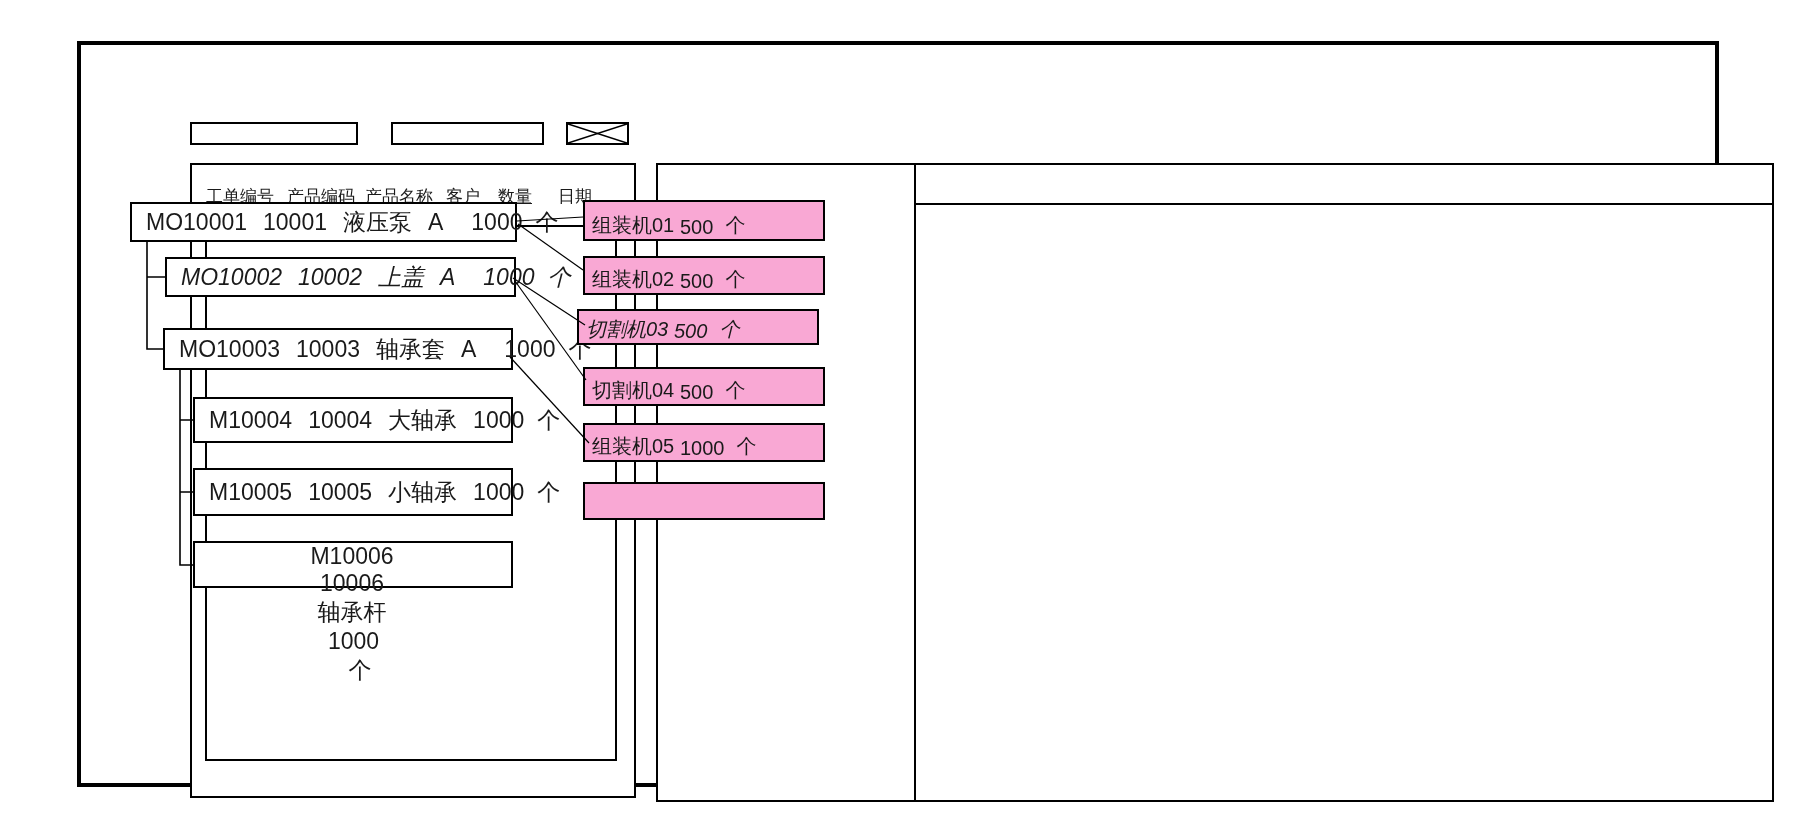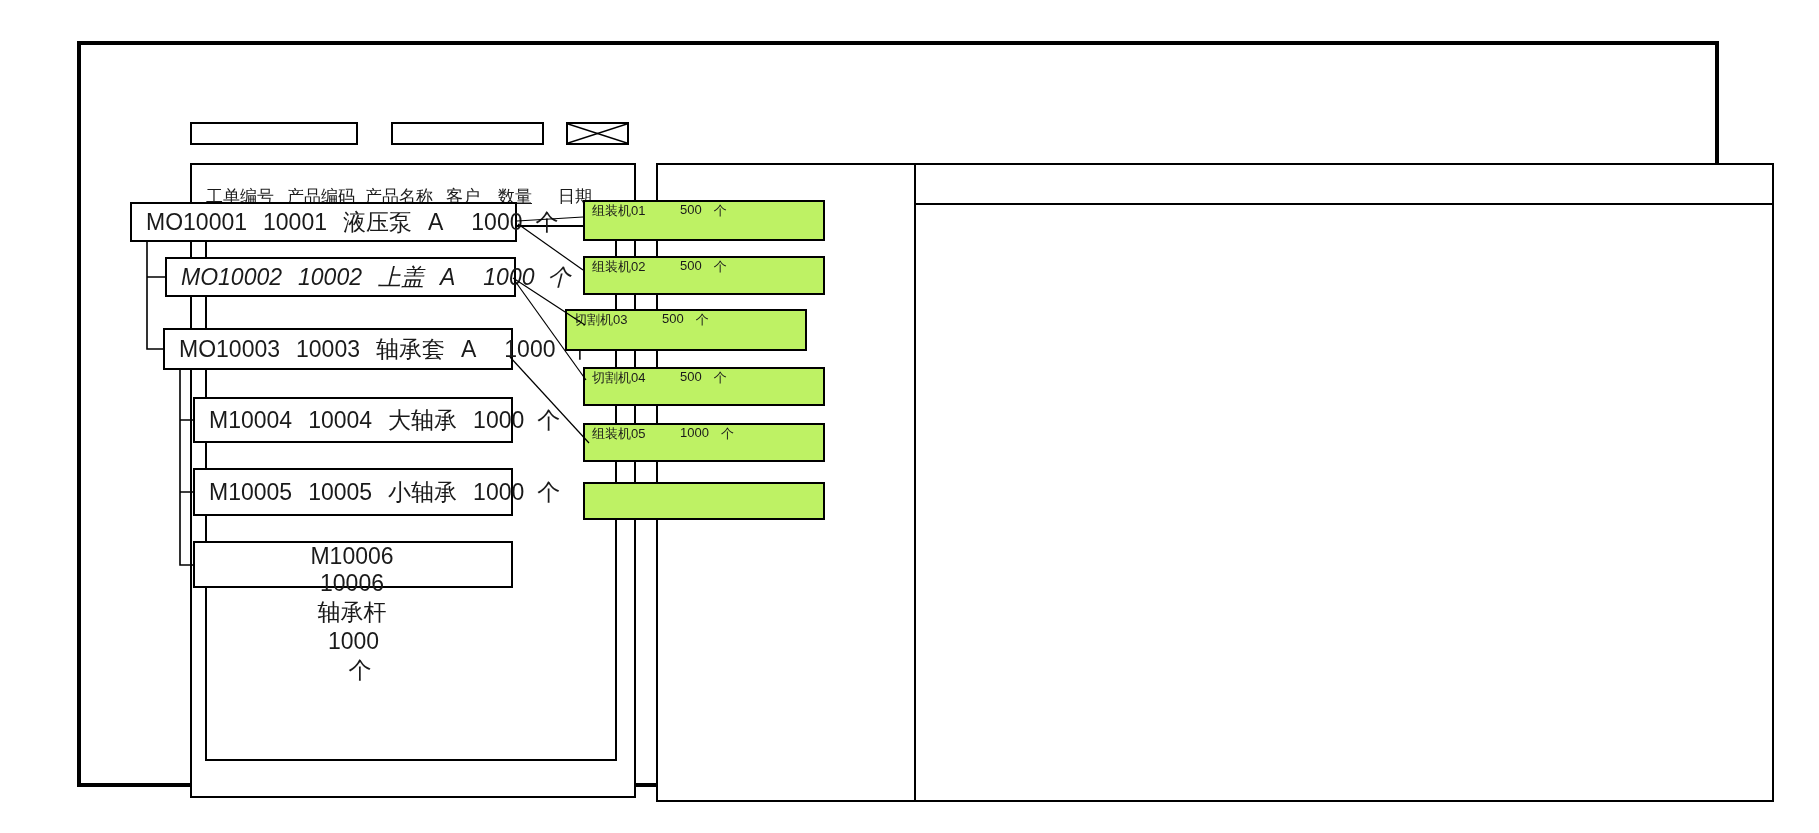--- a/index.html
+++ b/index.html
@@ -33,27 +33,27 @@
   .f-order{margin-right:16px;} .f-code{margin-right:16px;} .f-name{margin-right:16px;}
   .f-cust{margin-right:28px;} .f-qty{margin-right:13px;}
   .f-cust:empty{display:none;}
   .wo1{left:130px;top:202px;width:387px;height:40px;}
   .wo2{left:165px;top:257px;width:351px;height:40px;font-style:italic;}
   .wo3{left:163px;top:328px;width:350px;height:42px;}
   .wo4{left:193px;top:397px;width:320px;height:46px;}
   .wo5{left:193px;top:468px;width:320px;height:48px;}
   .wo6{left:193px;top:541px;width:320px;height:47px;flex-direction:column;}
   
-  .mc-box{position:absolute;border:2px solid #000;box-sizing:border-box;background:#bef264;
-          display:flex;align-items:flex-start;padding-left:7px;font-size:13px;white-space:nowrap;z-index:2;}
+  .mc-box{position:absolute;border:2px solid #000;box-sizing:border-box;background:#f9a8d4;
+          display:flex;align-items:flex-end;padding-left:7px;font-size:20px;white-space:nowrap;z-index:2;}
   .mc-name{display:inline-block;width:88px;}
   .mc-qty{margin-right:12px;}
   .mc1{left:583px;top:200px;width:242px;height:41px;}
   .mc2{left:583px;top:256px;width:242px;height:39px;}
-  .mc3{left:565px;top:309px;width:242px;height:42px;}
+  .mc3{left:577px;top:309px;width:242px;height:36px;font-style:italic;}
   .mc4{left:583px;top:367px;width:242px;height:39px;}
   .mc5{left:583px;top:423px;width:242px;height:39px;}
   .mc6{left:583px;top:482px;width:242px;height:38px;}
   .note-dot{position:absolute;left:676px;top:165px;width:3px;height:3px;border-radius:50%;background:#000;z-index:2;}
   .overlay{position:absolute;left:0;top:0;width:1819px;height:833px;pointer-events:none;z-index:3;}
 </style>
 </head>
 <body>
 
 <div class="canvas">

